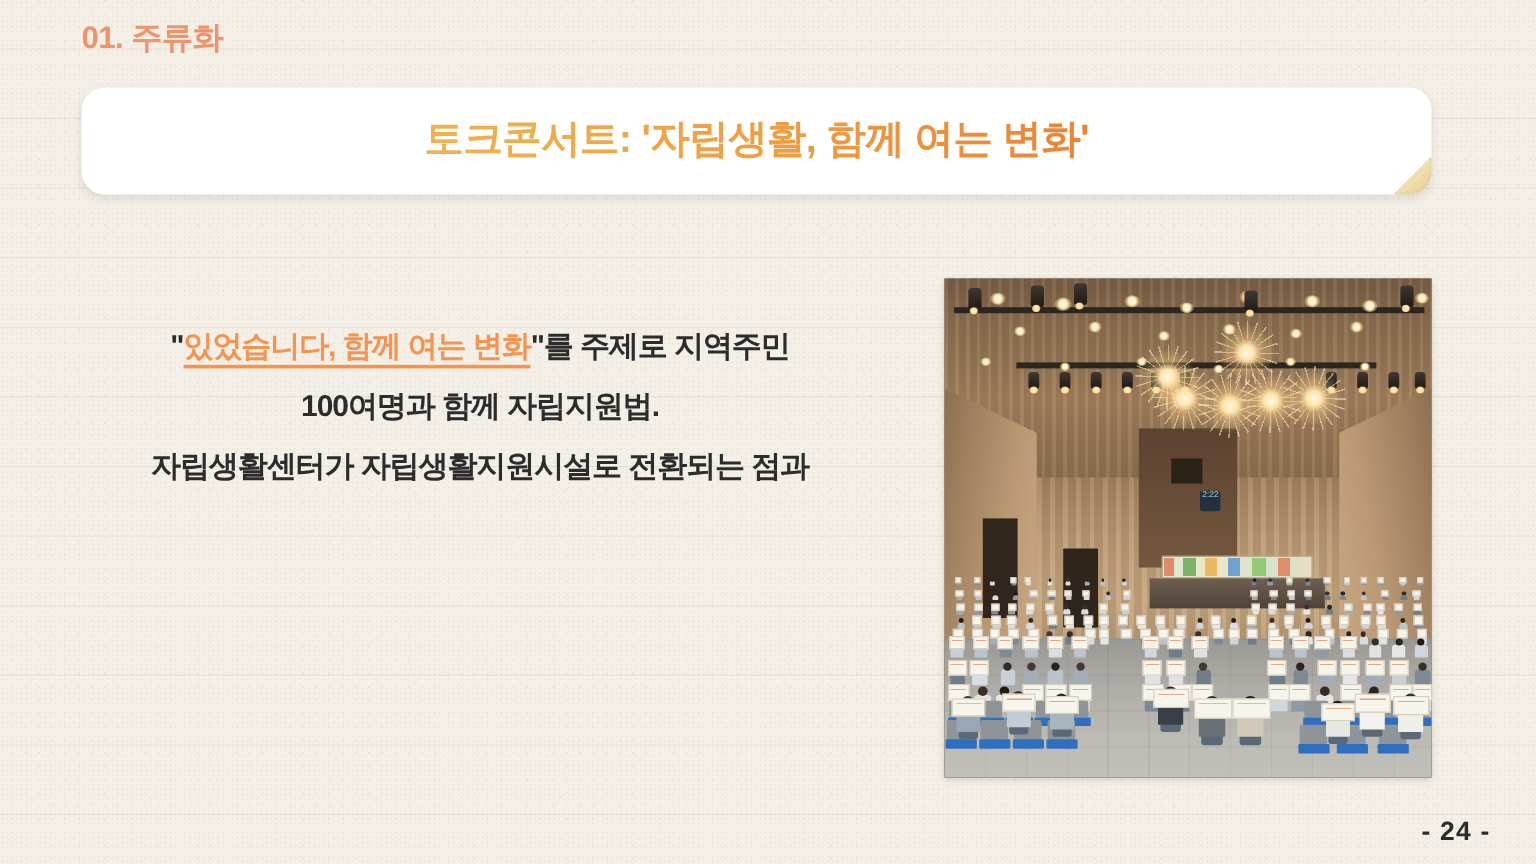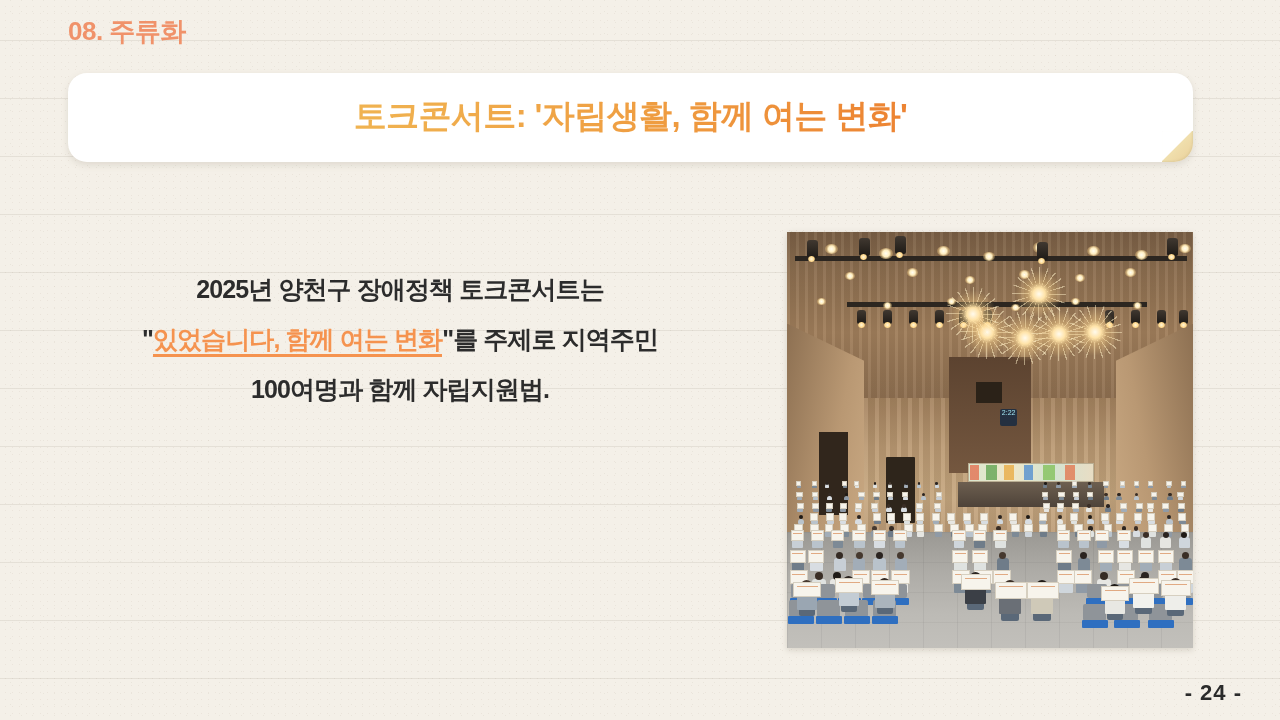--- a/index.html
+++ b/index.html
@@ -266,31 +266,31 @@
     position:absolute; right:38px; bottom:14px;
     font-size:22px; font-weight:bold; color:#2b2b2b;
     letter-spacing:1px;
   }
 </style>
 </head>
 <body>
 
 <div id="paper-bg"></div>
 
-<div id="section-header">08. 주류화</div>
+<div id="section-header">01. 주류화</div>
 
 <div id="title-card">
   <div id="slide-title">토크콘서트: '자립생활, 함께 여는 변화'</div>
   <div id="title-card-fold"></div>
 </div>
 
 <div id="body-text">
-    <div class="line"><span class="q">2025년 양천구 장애정책 토크콘서트는</span></div>
     <div class="line"><span class="q">"</span><span class="hl">있었습니다, 함께 여는 변화</span><span class="q">"</span><span class="q">를 주제로 지역주민</span></div>
     <div class="line"><span class="q">100여명과 함께 자립지원법.</span></div>
+    <div class="line"><span class="q">자립생활센터가 자립생활지원시설로 전환되는 점과</span></div>
   </div>
 
 <div id="photo">
   <div class="ph-layer" id="ph-ceiling"></div>
   <div class="ph-layer" id="ph-wall"></div>
   <div class="ph-layer" id="ph-wall-l"></div>
   <div class="ph-layer" id="ph-wall-r"></div>
   <div class="ph-layer" id="ph-centerpanel"></div>
   <div class="ph-layer" id="ph-screen"></div>
   <div class="ph-layer" id="ph-door"></div>

